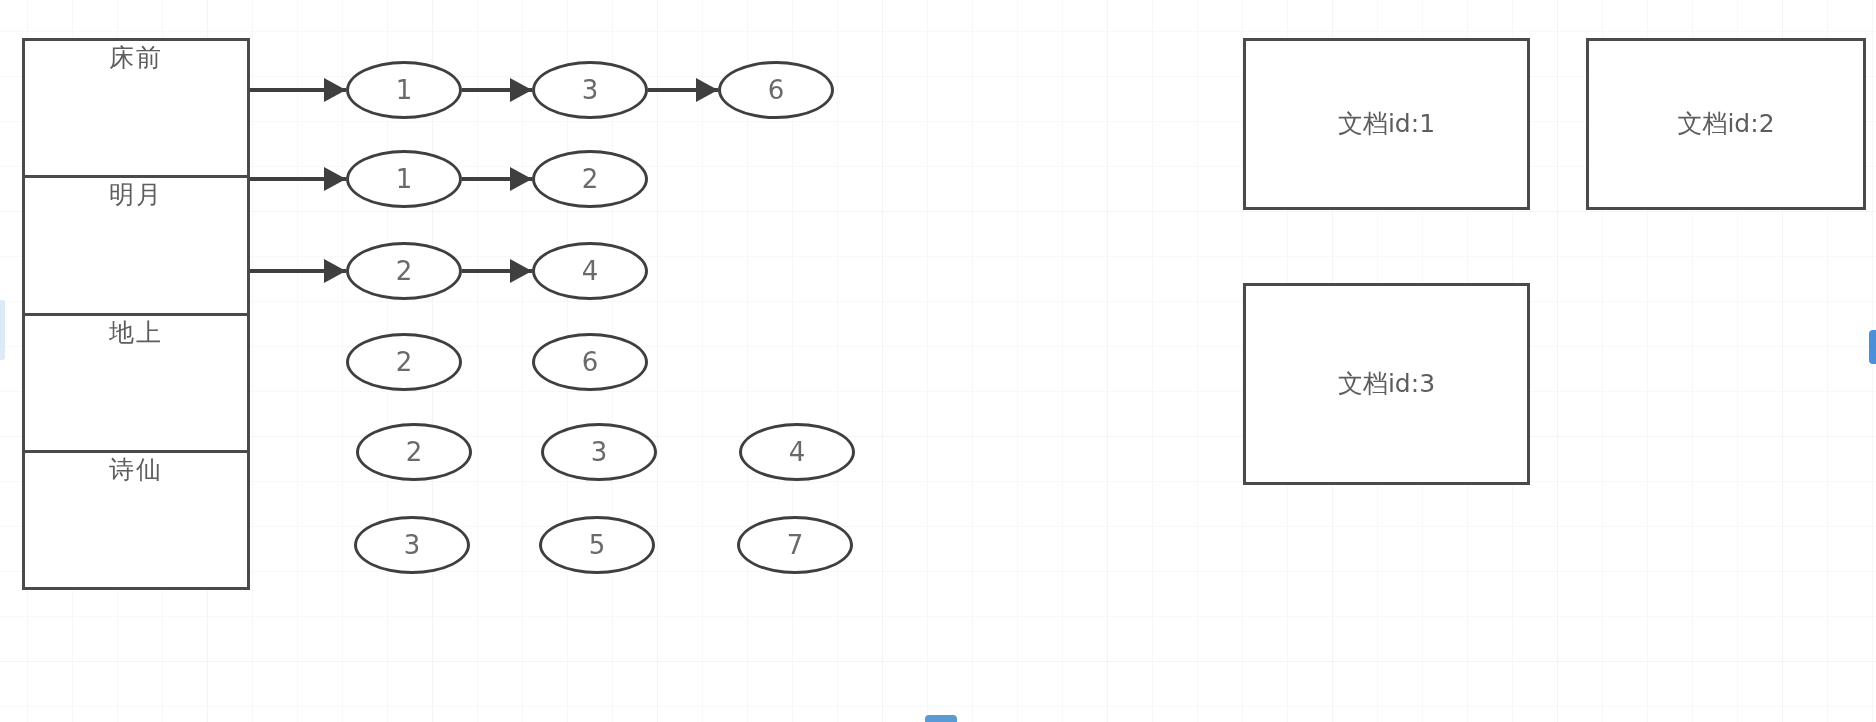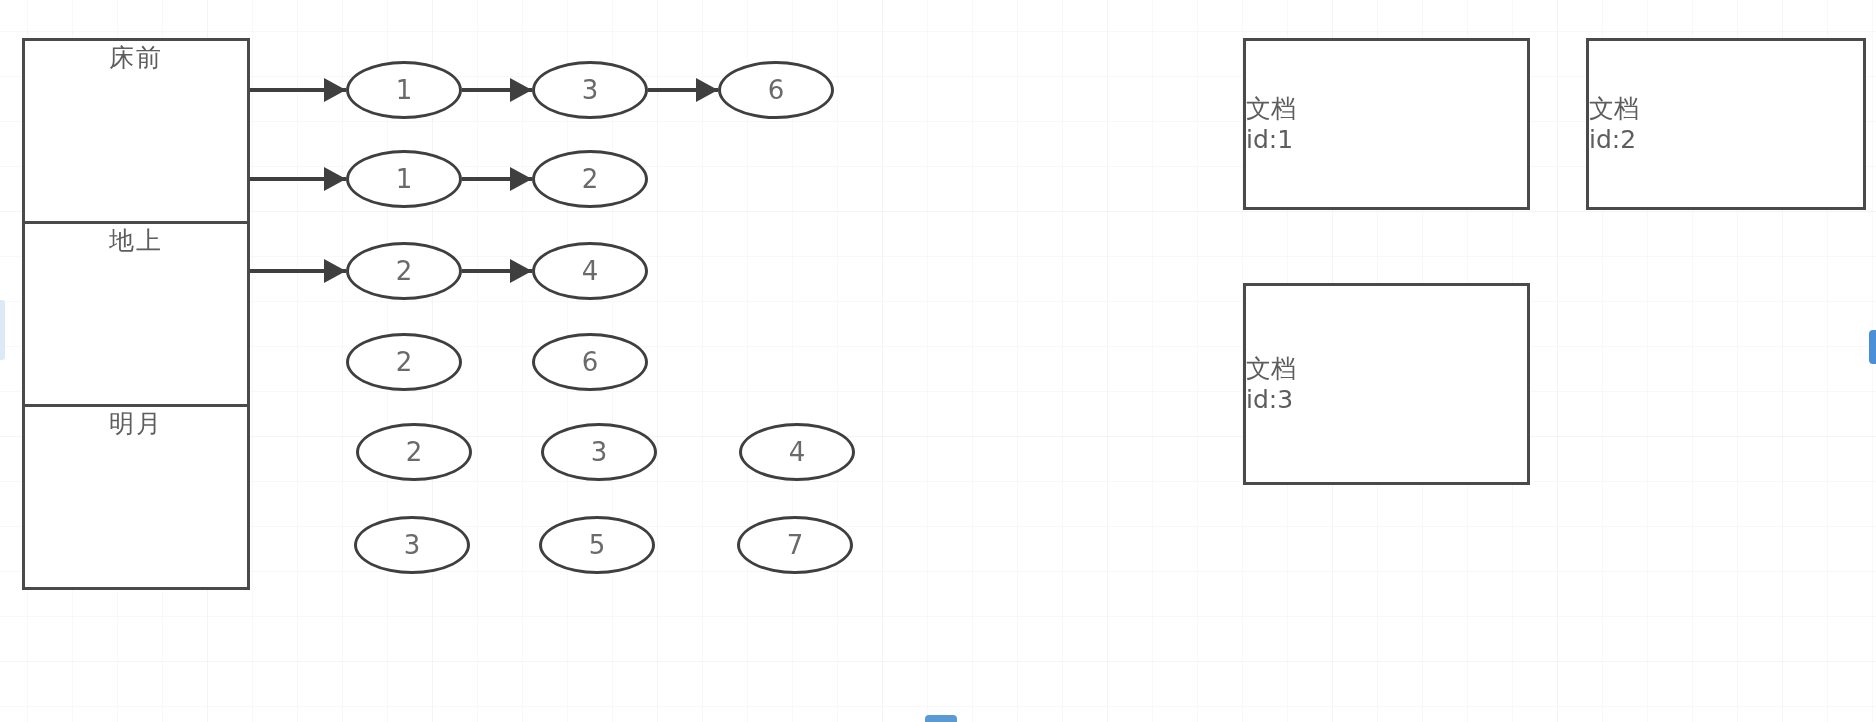--- a/index.html
+++ b/index.html
@@ -119,21 +119,22 @@
   }
   .gap { flex: 0 0 auto; }
 
   
   .doc-box {
     position: absolute;
     border: 3px solid #4a4a4a;
     background: #ffffff;
     box-sizing: border-box;
     display: flex;
-    flex-direction: column;
+    flex-direction: row;
+    align-items: center;
     justify-content: center;
     z-index: 3;
   }
   .doc-box .doc-title,
   .doc-box .doc-id {
     font-size: 25px;
     color: #5d5d5d;
     line-height: 1.25;
     font-family: "DejaVu Sans", "Liberation Sans", sans-serif;
   }
@@ -172,24 +173,27 @@
 </head>
 <body>
 
 <div id="canvas"></div>
 
 <div id="term-table">
   <div class="term-row">
     <span class="term-label">床前</span>
   </div>
   <div class="term-row">
+    <span class="term-label">明月</span>
+  </div>
+  <div class="term-row">
     <span class="term-label">地上</span>
   </div>
   <div class="term-row">
-    <span class="term-label">明月</span>
+    <span class="term-label">诗仙</span>
   </div>
 </div>
 
 <div class="posting-row" style="left:250px; top:58px;">
   <div class="connector" style="width:96px;">
     <div class="line"></div>
       <div class="head"></div>
   </div>
   <div class="node">
     <span class="node-label">1</span>

